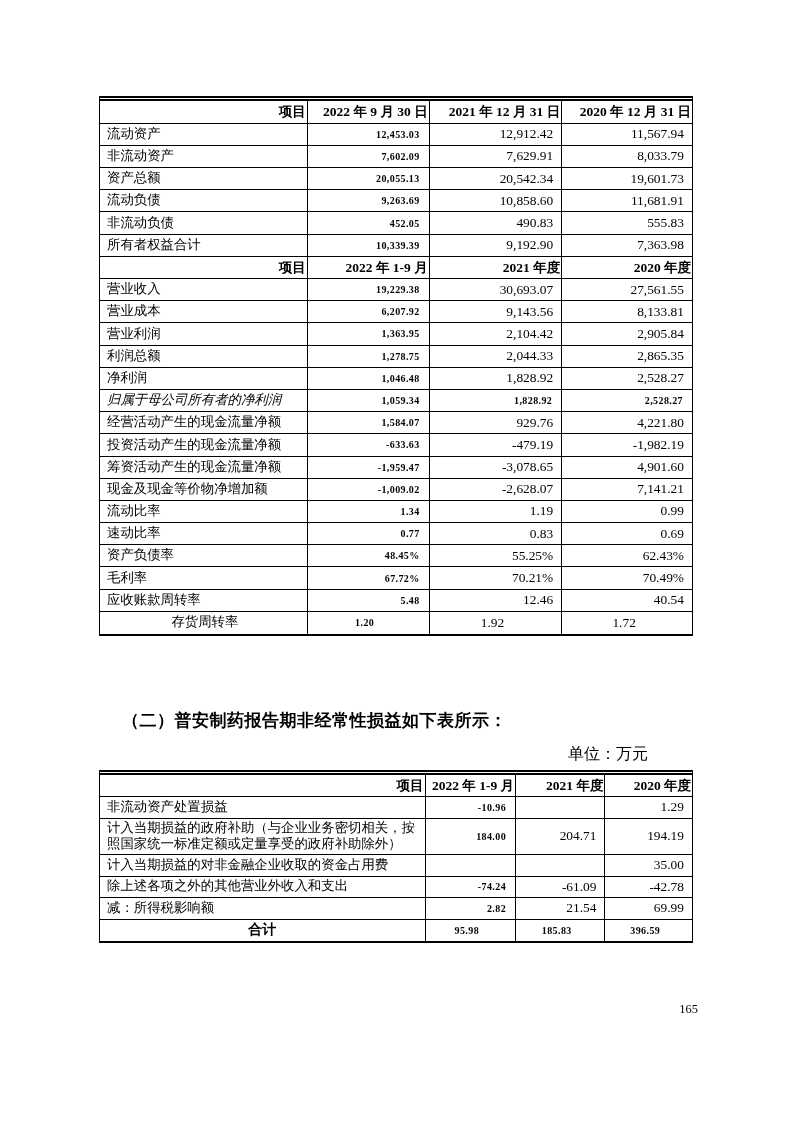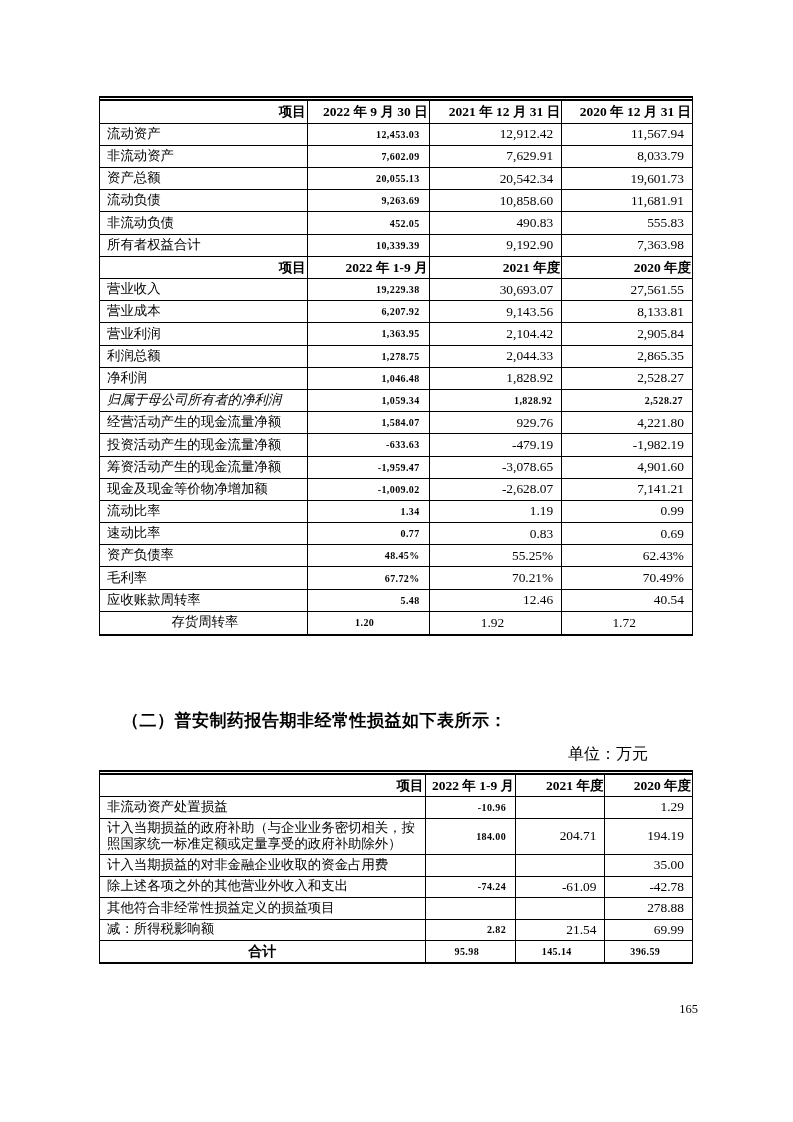--- a/index.html
+++ b/index.html
@@ -264,35 +264,29 @@
             <td class="num"></td>
             <td class="num">35.00</td>
           </tr>
           <tr>
             <td class="lbl">除上述各项之外的其他营业外收入和支出</td>
             <td class="num strong">-74.24</td>
             <td class="num">-61.09</td>
             <td class="num">-42.78</td>
           </tr>
           <tr>
-            <td class="lbl">其他符合非经常性损益定义的损益项目</td>
-            <td class="num strong"></td>
-            <td class="num"></td>
-            <td class="num">278.88</td>
-          </tr>
-          <tr>
             <td class="lbl">减：所得税影响额</td>
             <td class="num strong">2.82</td>
             <td class="num">21.54</td>
             <td class="num">69.99</td>
           </tr>
           <tr>
             <td class="lbl ctr">合计</td>
             <td class="num strong">95.98</td>
-            <td class="num strong">145.14</td>
+            <td class="num strong">185.83</td>
             <td class="num strong">396.59</td>
           </tr>
         </tbody>
     </table>
   </div>
 
   <div class="page-number">165</div>
 
 </div>
 

